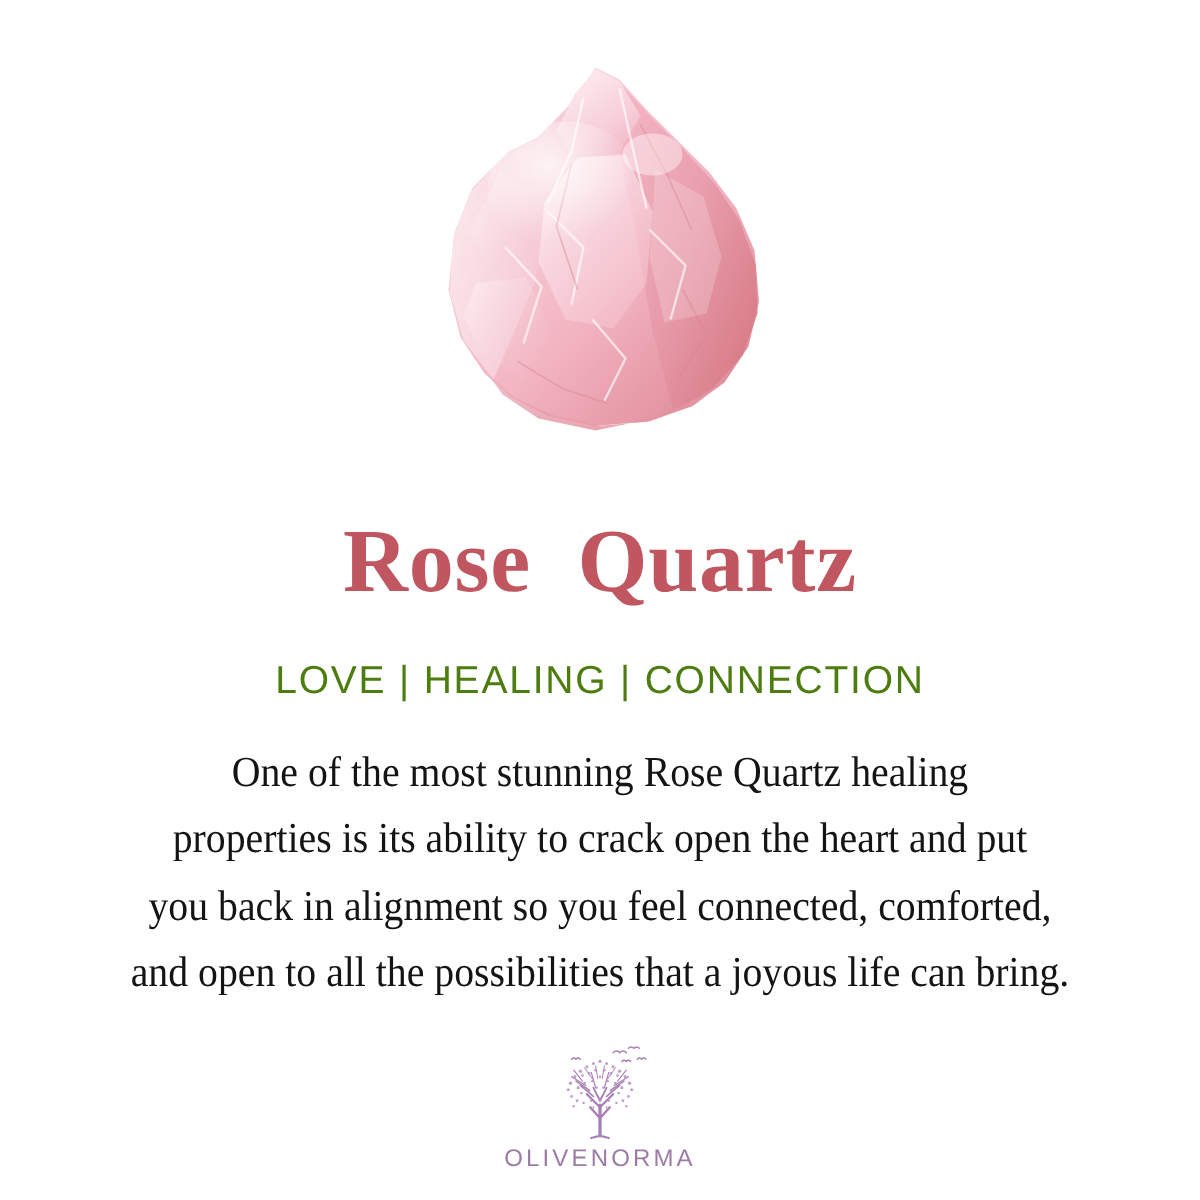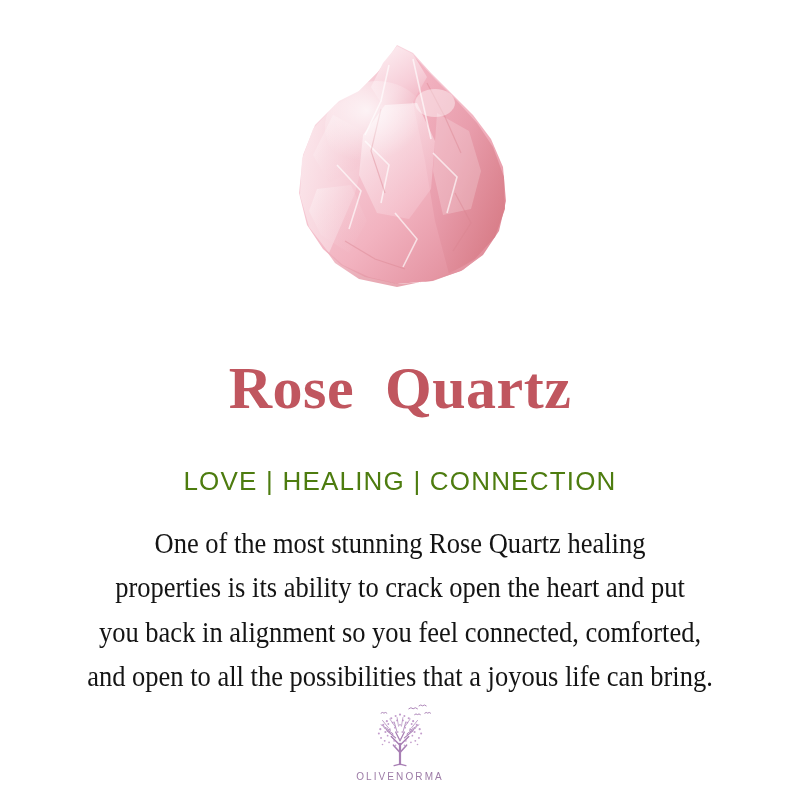--- a/index.html
+++ b/index.html
@@ -42,21 +42,21 @@
   }
 
   
   .title {
     font-family: "Liberation Serif", "DejaVu Serif", serif;
     font-weight: 700;
     font-size: 60px;
     line-height: 1;
     color: #c0565f;
     letter-spacing: 0.5px;
-    margin: 14px;
+    margin: 0;
     padding-top: 44px;
     white-space: pre;
     text-align: center;
   }
 
   
   .subtitle {
     font-family: "Liberation Sans", "DejaVu Sans", sans-serif;
     font-weight: 300;
     font-size: 26px;
@@ -97,21 +97,21 @@
     flex-direction: column;
     align-items: center;
   }
   .brand-mark {
     width: 74px;
     height: 70px;
     display: block;
   }
   .brand-name {
     font-family: "Liberation Sans", "DejaVu Sans", sans-serif;
-    font-size: 10px;
+    font-size: 16px;
     font-weight: 500;
     letter-spacing: 2.1px;
     color: #9c7ba6;
     margin-top: 1px;
     text-align: left;
   }
 </style>
 </head>
 <body>
 

